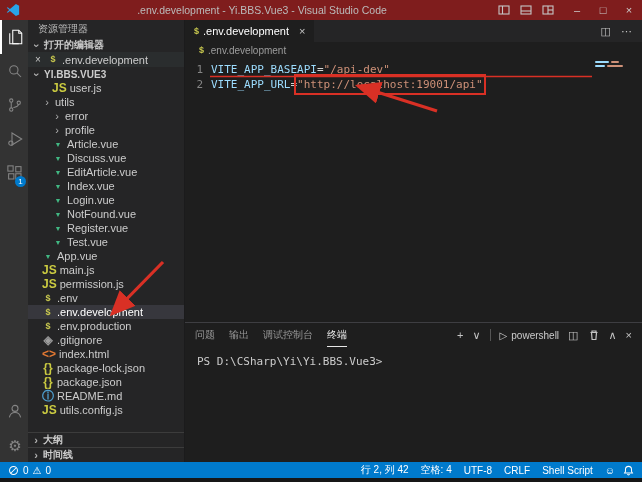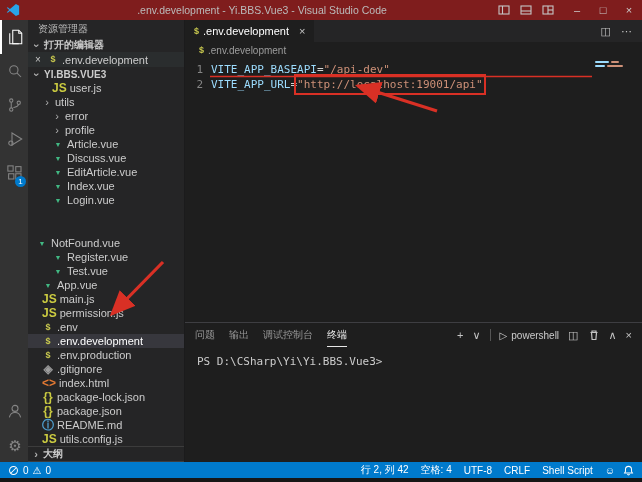--- a/index.html
+++ b/index.html
@@ -225,21 +225,21 @@
             <span class="tlabel">EditArticle.vue</span>
           </div>
           <div class="tree-row" style="padding-left: 24px;">
             <span class="ficon" style="color: rgb(65, 184, 131); font-size: 7px;">▼</span>
             <span class="tlabel">Index.vue</span>
           </div>
           <div class="tree-row" style="padding-left: 24px;">
             <span class="ficon" style="color: rgb(65, 184, 131); font-size: 7px;">▼</span>
             <span class="tlabel">Login.vue</span>
           </div>
-          <div class="tree-row" style="padding-left: 8px; margin-top: 29px;">
+          <div class="tree-row" style="padding-left: 24px;">
             <span class="ficon" style="color: rgb(65, 184, 131); font-size: 7px;">▼</span>
             <span class="tlabel">NotFound.vue</span>
           </div>
           <div class="tree-row" style="padding-left: 24px;">
             <span class="ficon" style="color: rgb(65, 184, 131); font-size: 7px;">▼</span>
             <span class="tlabel">Register.vue</span>
           </div>
           <div class="tree-row" style="padding-left: 24px;">
             <span class="ficon" style="color: rgb(65, 184, 131); font-size: 7px;">▼</span>
             <span class="tlabel">Test.vue</span>

